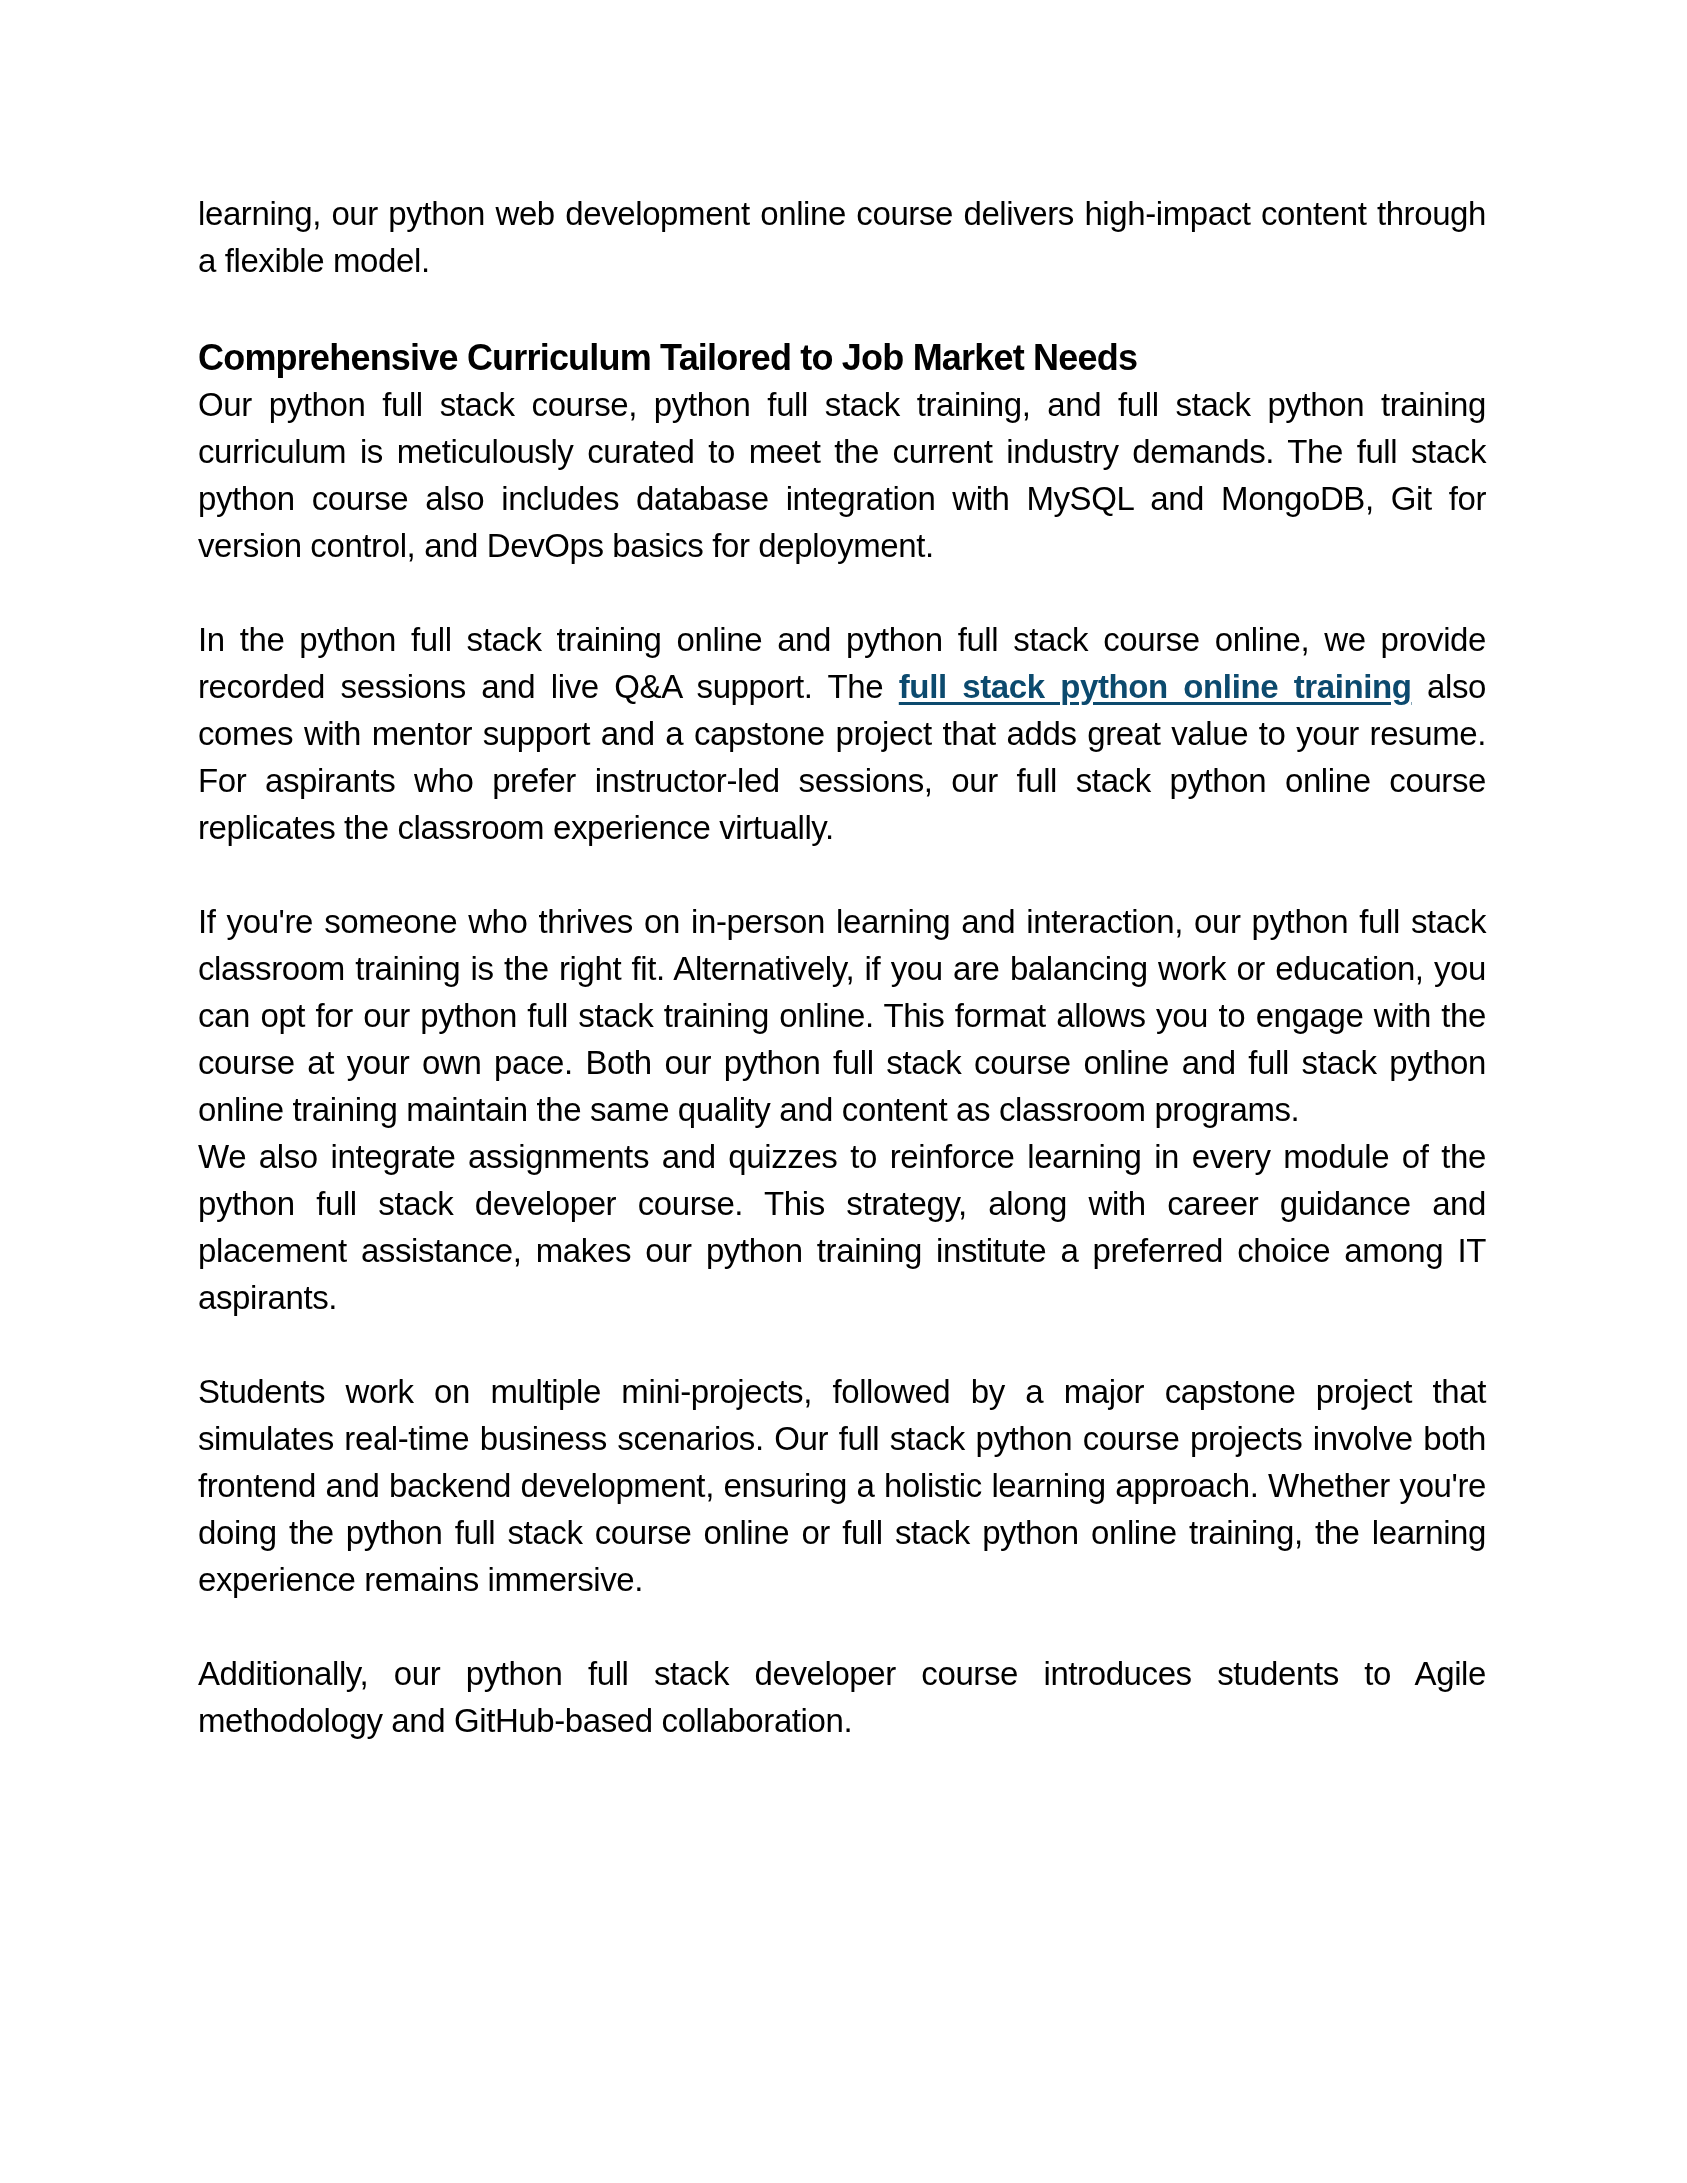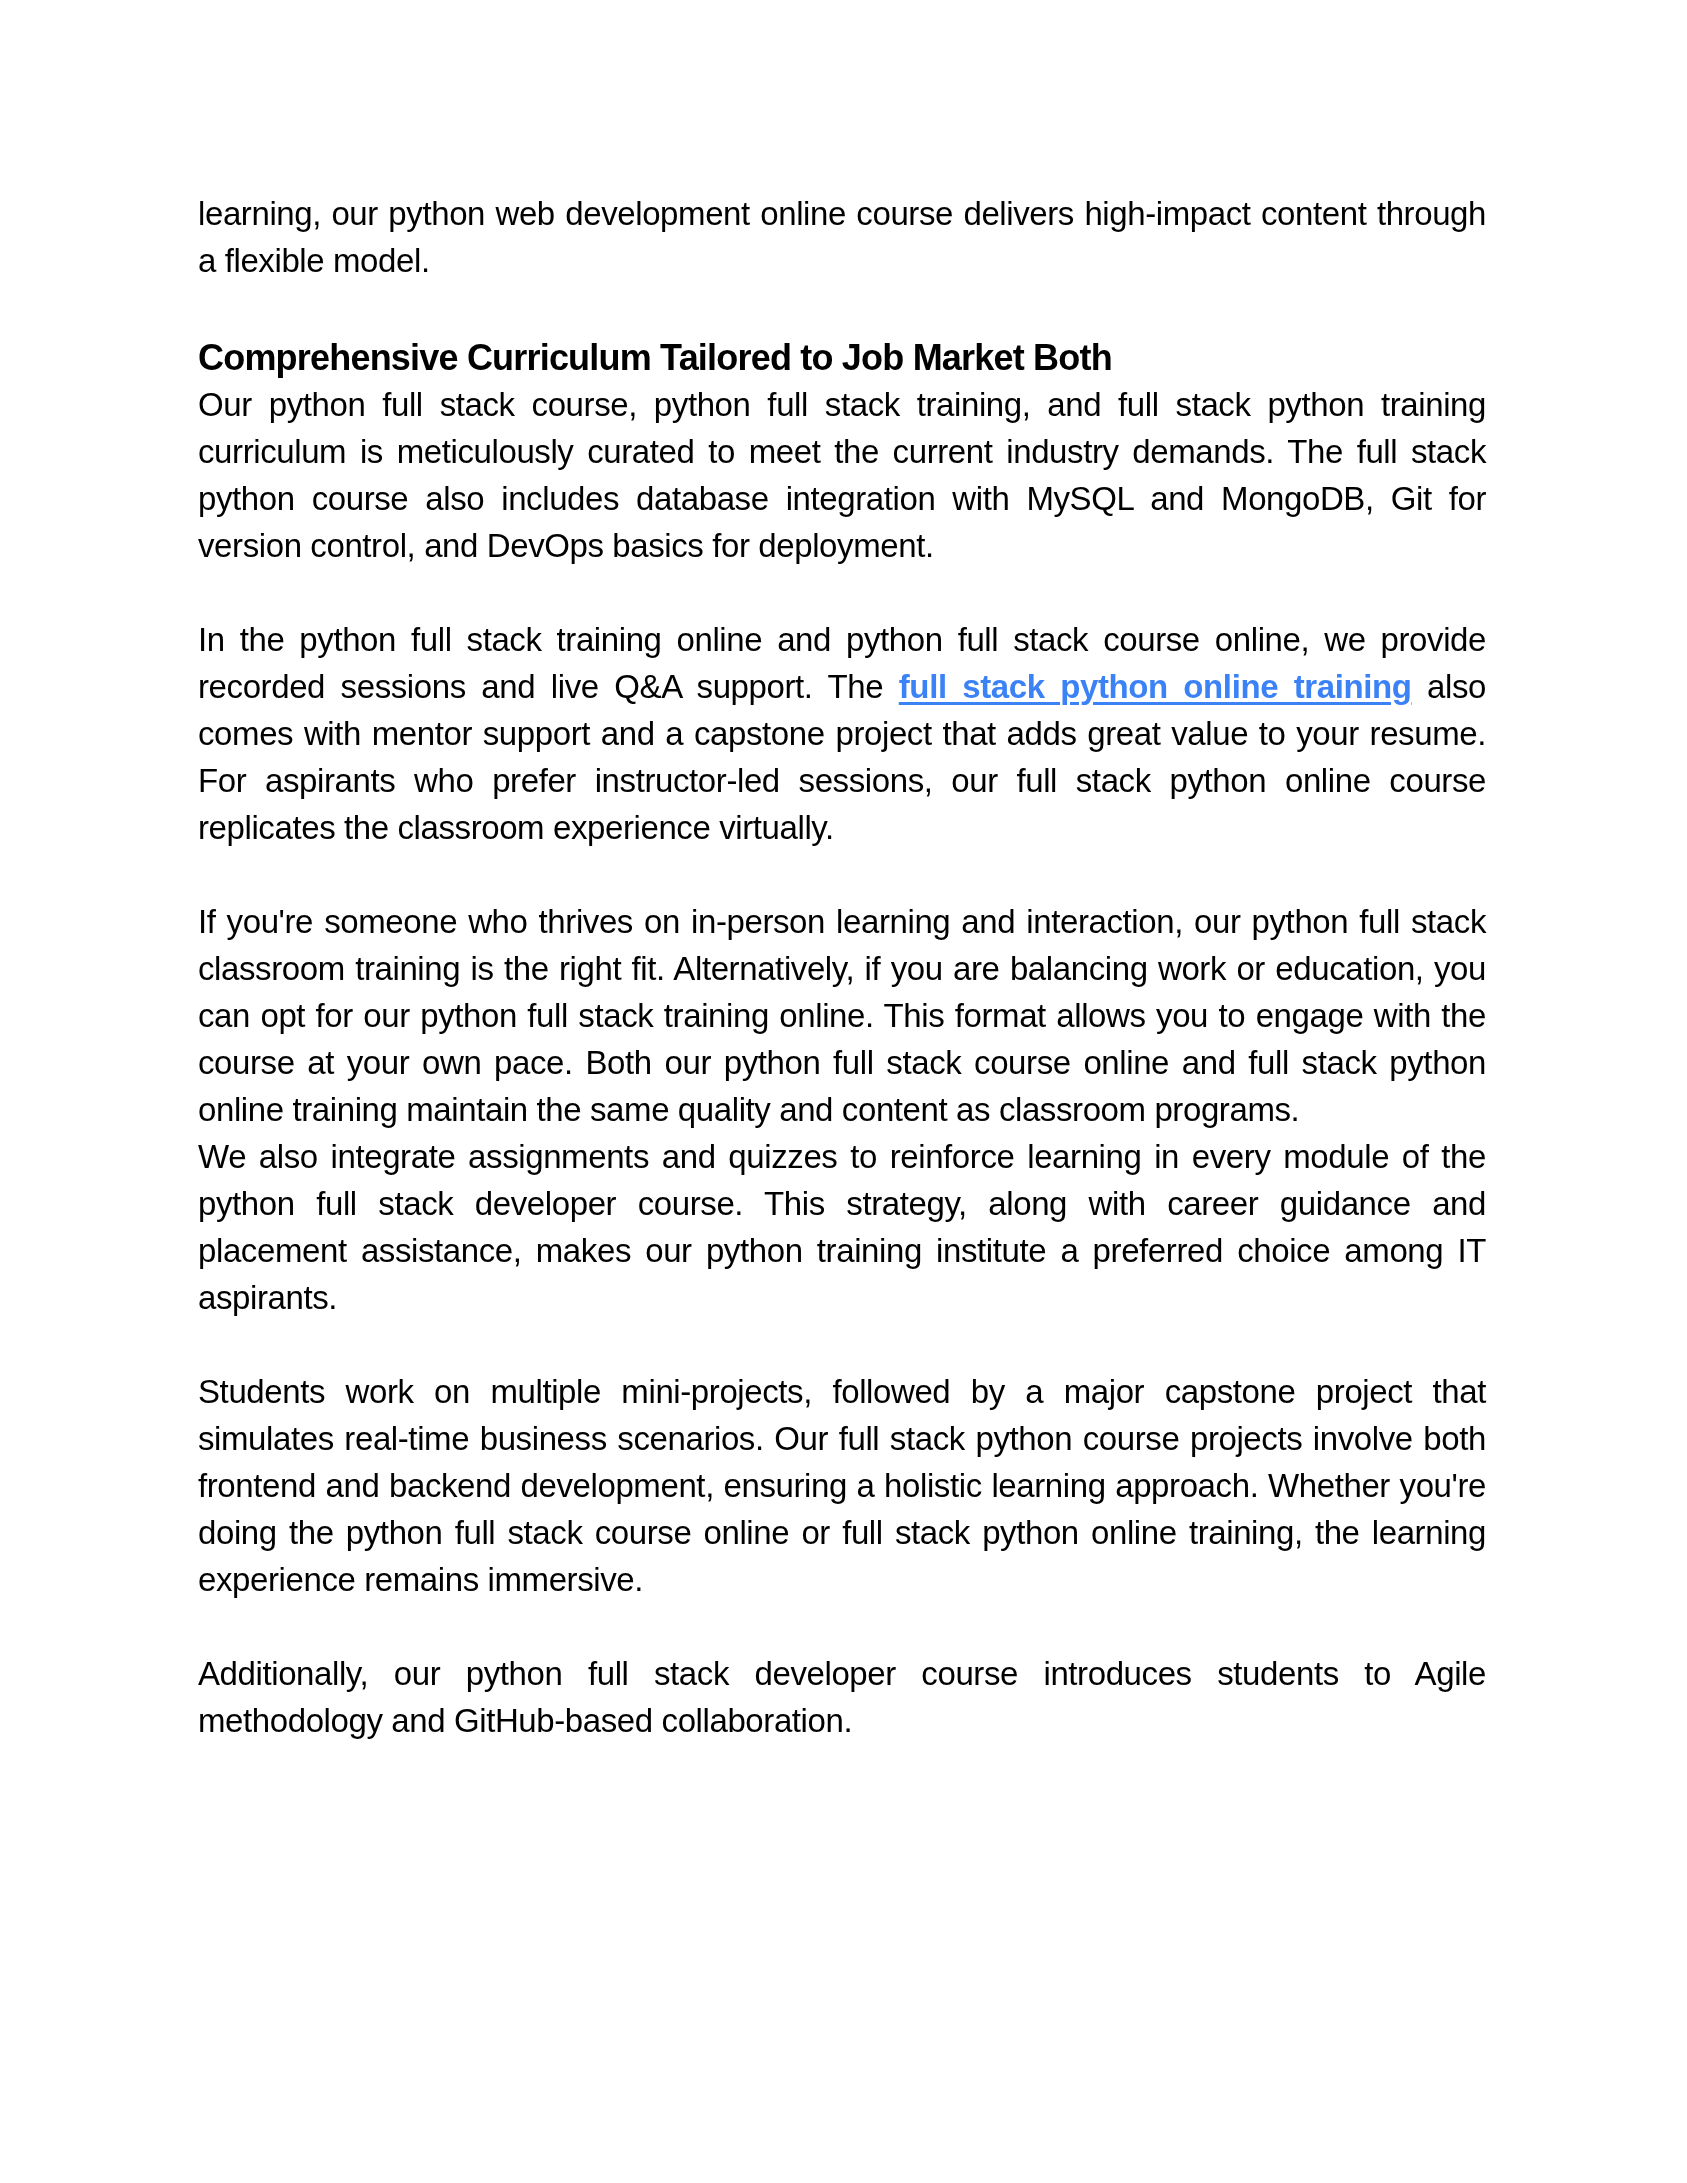--- a/index.html
+++ b/index.html
@@ -19,37 +19,37 @@
   .gap { height: 47px; }
   h2 {
     margin: 0;
     font-size: 36px;
     font-weight: bold;
     line-height: 47px;
     letter-spacing: -0.8px;
     padding-top: 2.6px;
   }
   a.link {
-    color: #3b82f6;
+    color: #0c4a6e;
     font-weight: bold;
     text-decoration: underline;
     text-decoration-thickness: 2.6px;
     text-underline-offset: 4px;
   }
 </style>
 </head>
 <body>
 
 <div class="page">
 
   <p>learning, our python web development online course delivers high-impact content through a flexible model.</p>
 
   <div class="gap"></div>
 
-  <h2>Comprehensive Curriculum Tailored to Job Market Both</h2>
+  <h2>Comprehensive Curriculum Tailored to Job Market Needs</h2>
   <p>Our python full stack course, python full stack training, and full stack python training curriculum is meticulously curated to meet the current industry demands. The full stack python course also includes database integration with MySQL and MongoDB, Git for version control, and DevOps basics for deployment.</p>
 
   <div class="gap"></div>
 
   <p><span>In the python full stack training online and python full stack course online, we provide recorded sessions and live Q&amp;A support. The </span><a class="link" href="#">full stack python online training</a><span> also comes with mentor support and a capstone project that adds great value to your resume. For aspirants who prefer instructor-led sessions, our full stack python online course replicates the classroom experience virtually.</span></p>
 
   <div class="gap"></div>
 
   <p>If you're someone who thrives on in-person learning and interaction, our python full stack classroom training is the right fit. Alternatively, if you are balancing work or education, you can opt for our python full stack training online. This format allows you to engage with the course at your own pace. Both our python full stack course online and full stack python online training maintain the same quality and content as classroom programs.</p>
   <p>We also integrate assignments and quizzes to reinforce learning in every module of the python full stack developer course. This strategy, along with career guidance and placement assistance, makes our python training institute a preferred choice among IT aspirants.</p>

